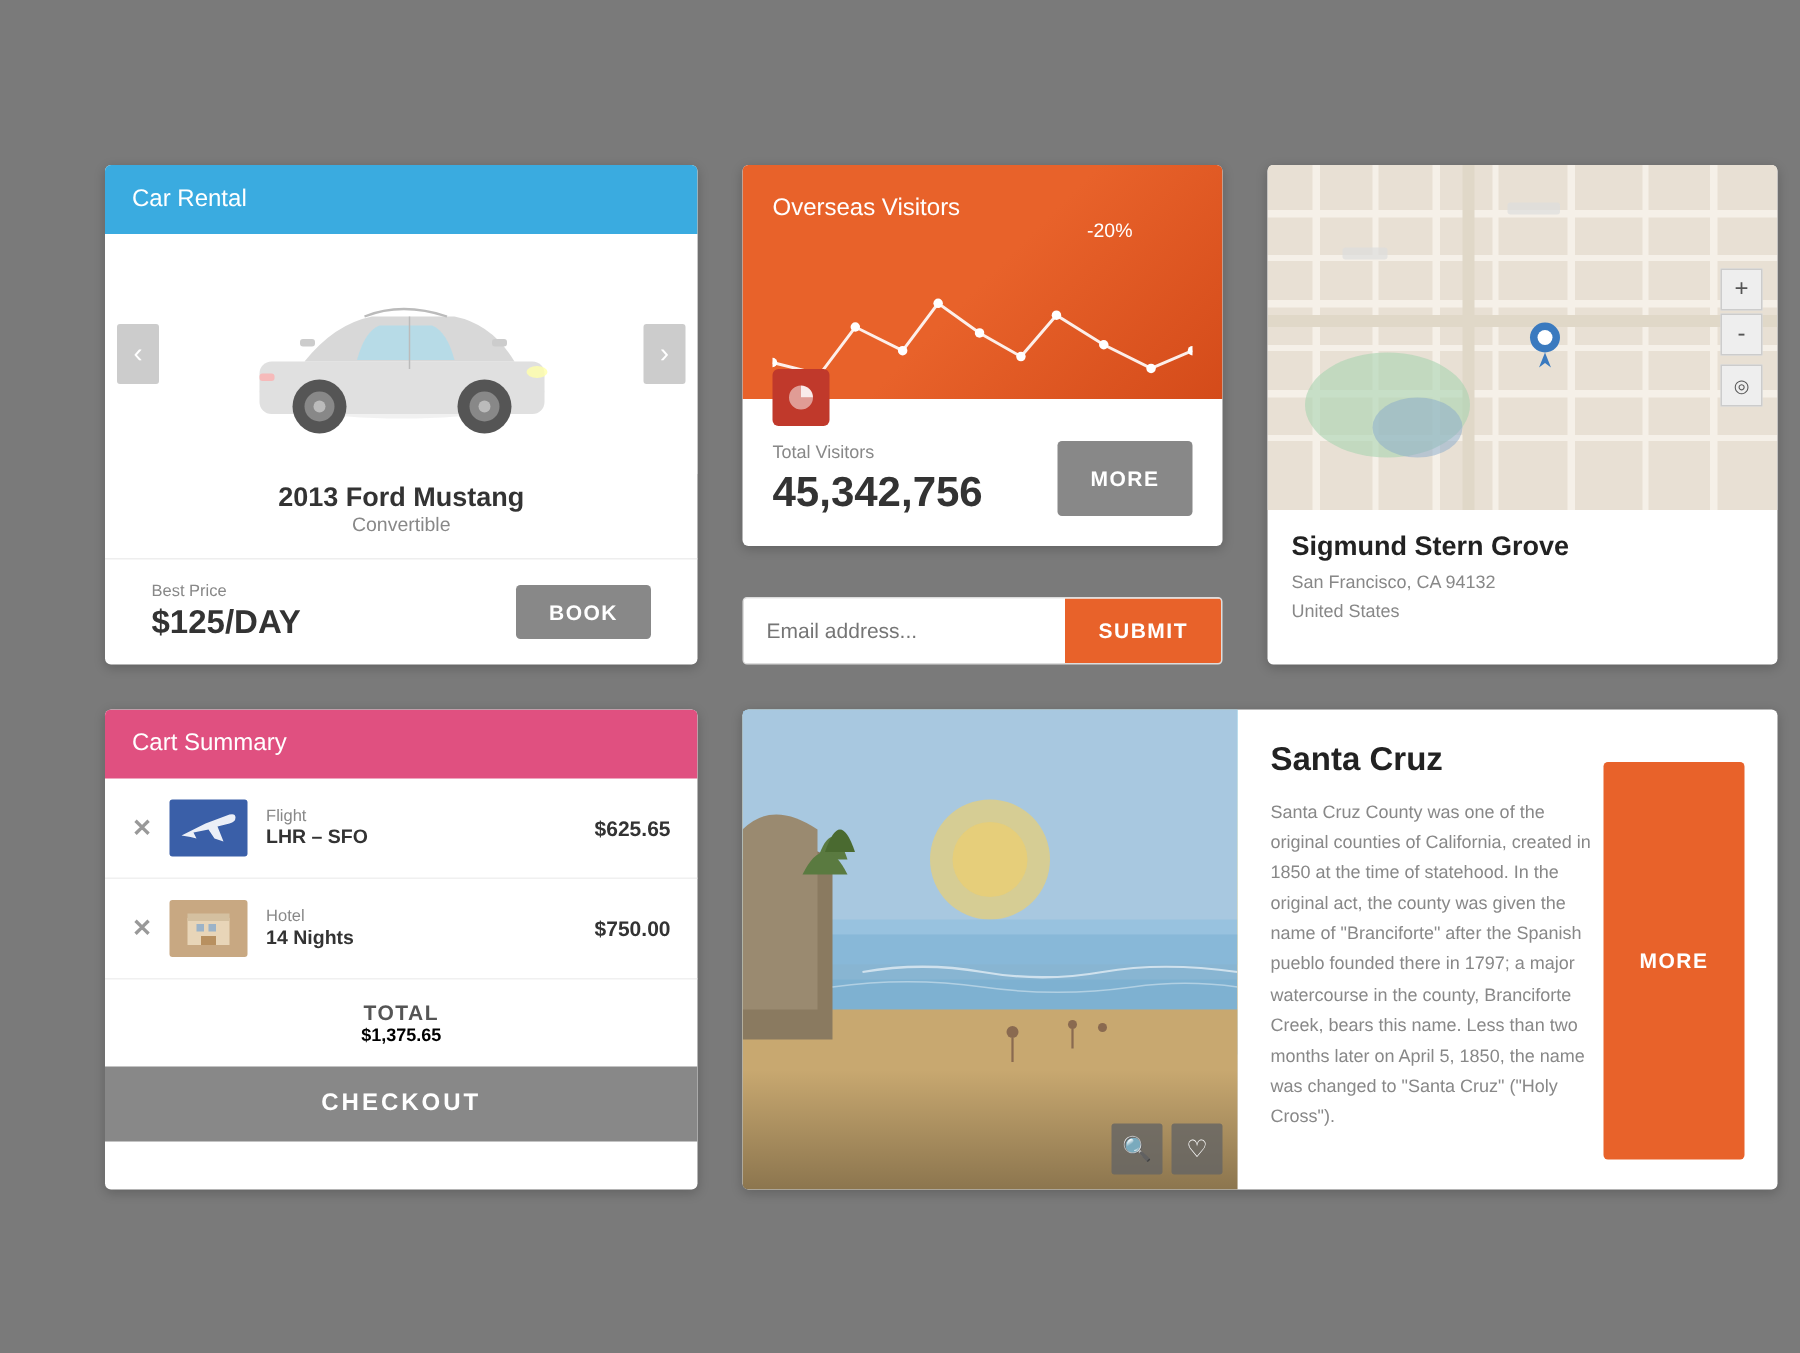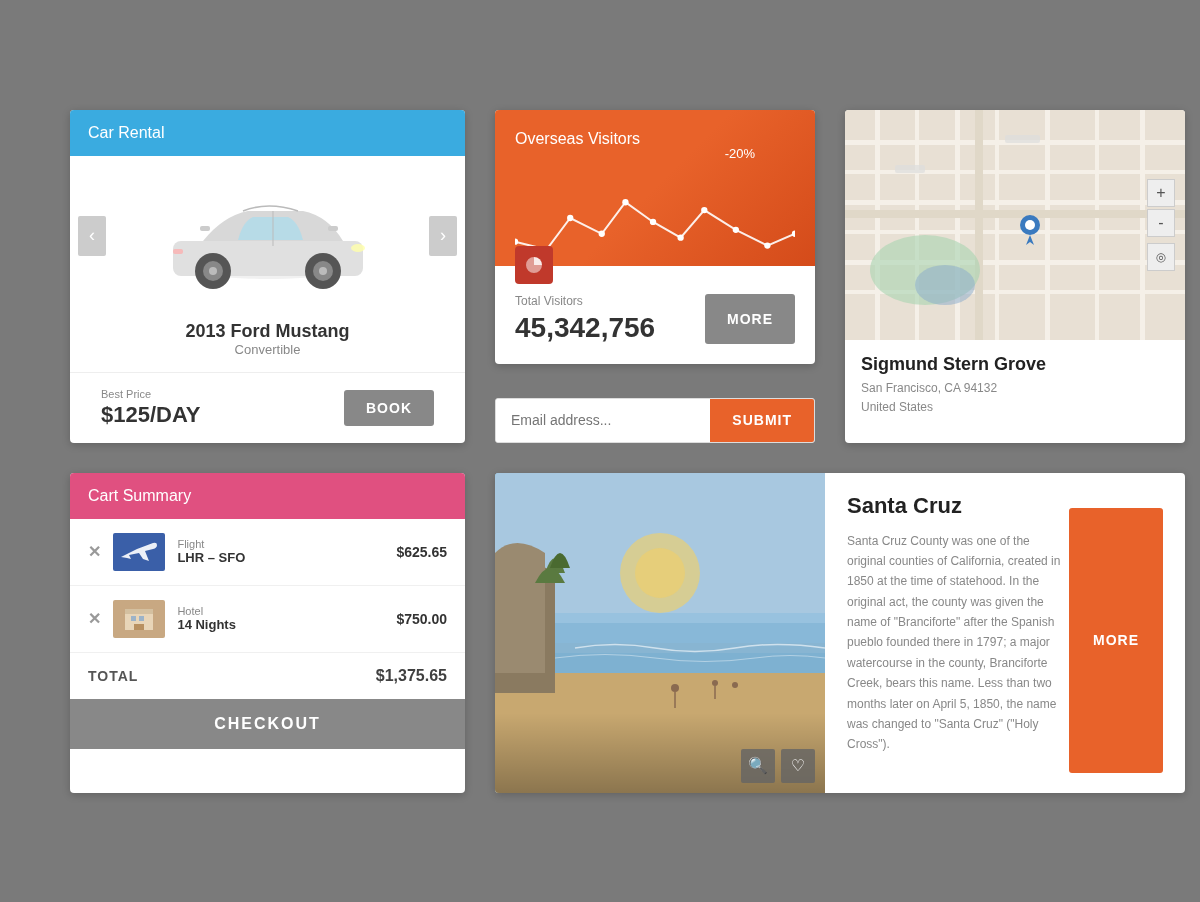--- a/index.html
+++ b/index.html
@@ -342,31 +342,32 @@
     .cart-item-price {
       font-size: 14px;
       font-weight: bold;
       color: #333;
     }
     .cart-total {
       display: flex;
       justify-content: space-between;
       align-items: center;
       padding: 14px 18px;
+      flex-direction: column;
     }
     .cart-total-label {
       font-size: 14px;
       font-weight: bold;
       color: #555;
       letter-spacing: 1px;
     }
     .cart-total-price {
-      font-size: 16px;
-      font-weight: bold;
-      color: #404040;
+      font-size: 12px;
+      font-weight: bold;
+      color: #000000;
     }
     .cart-checkout {
       background: #888;
       text-align: center;
       padding: 16px;
       cursor: pointer;
     }
     .cart-checkout-label {
       color: white;
       font-size: 16px;

